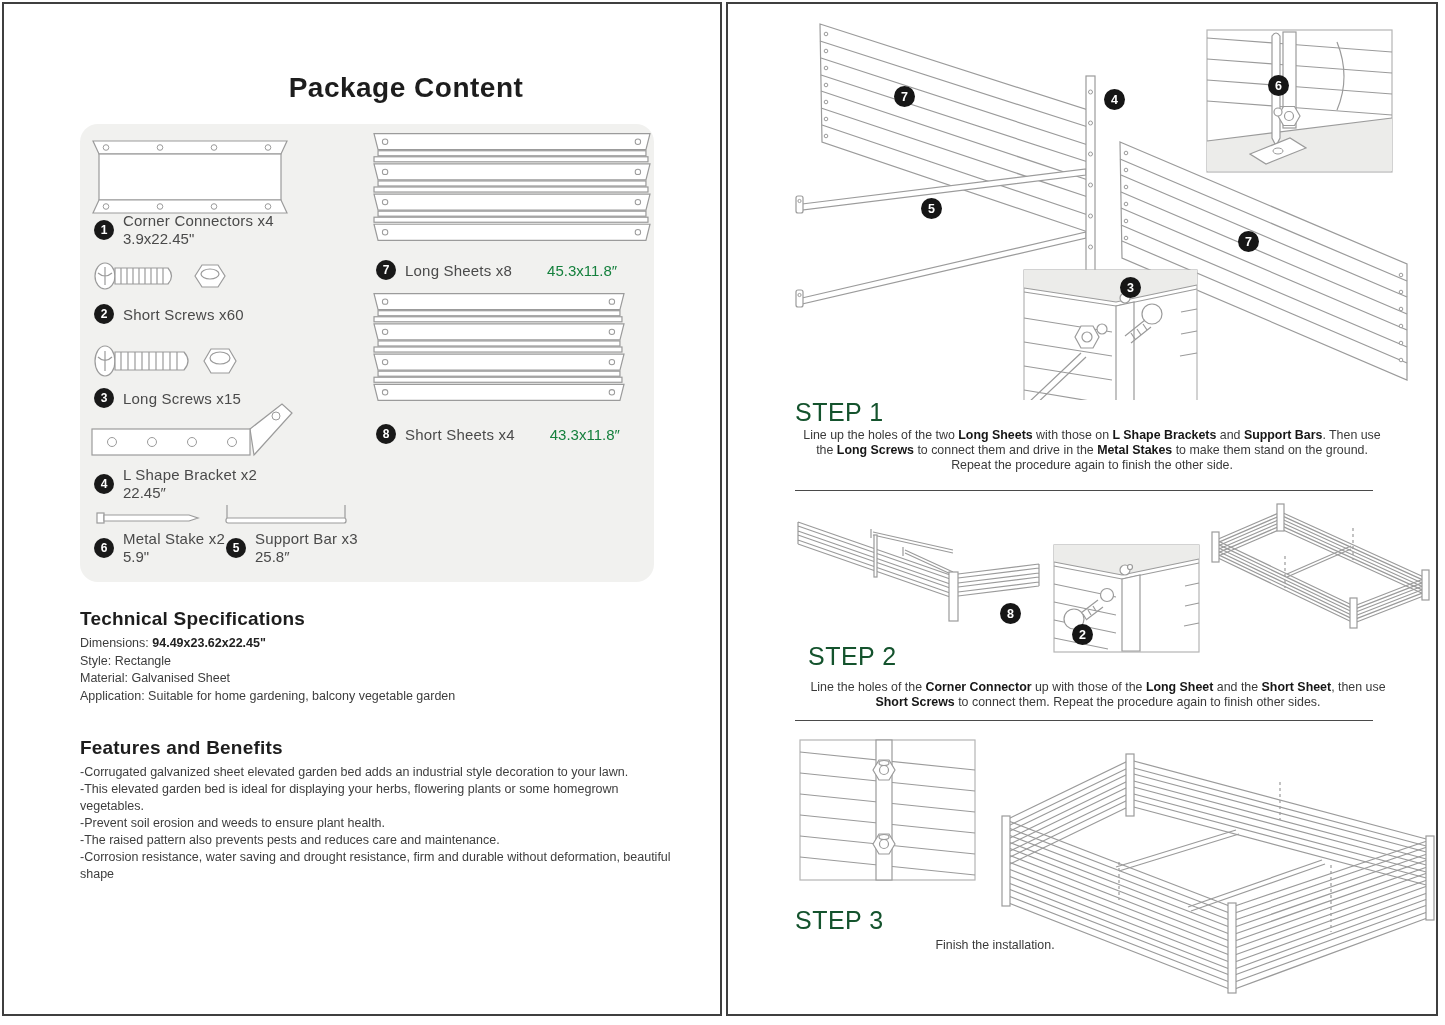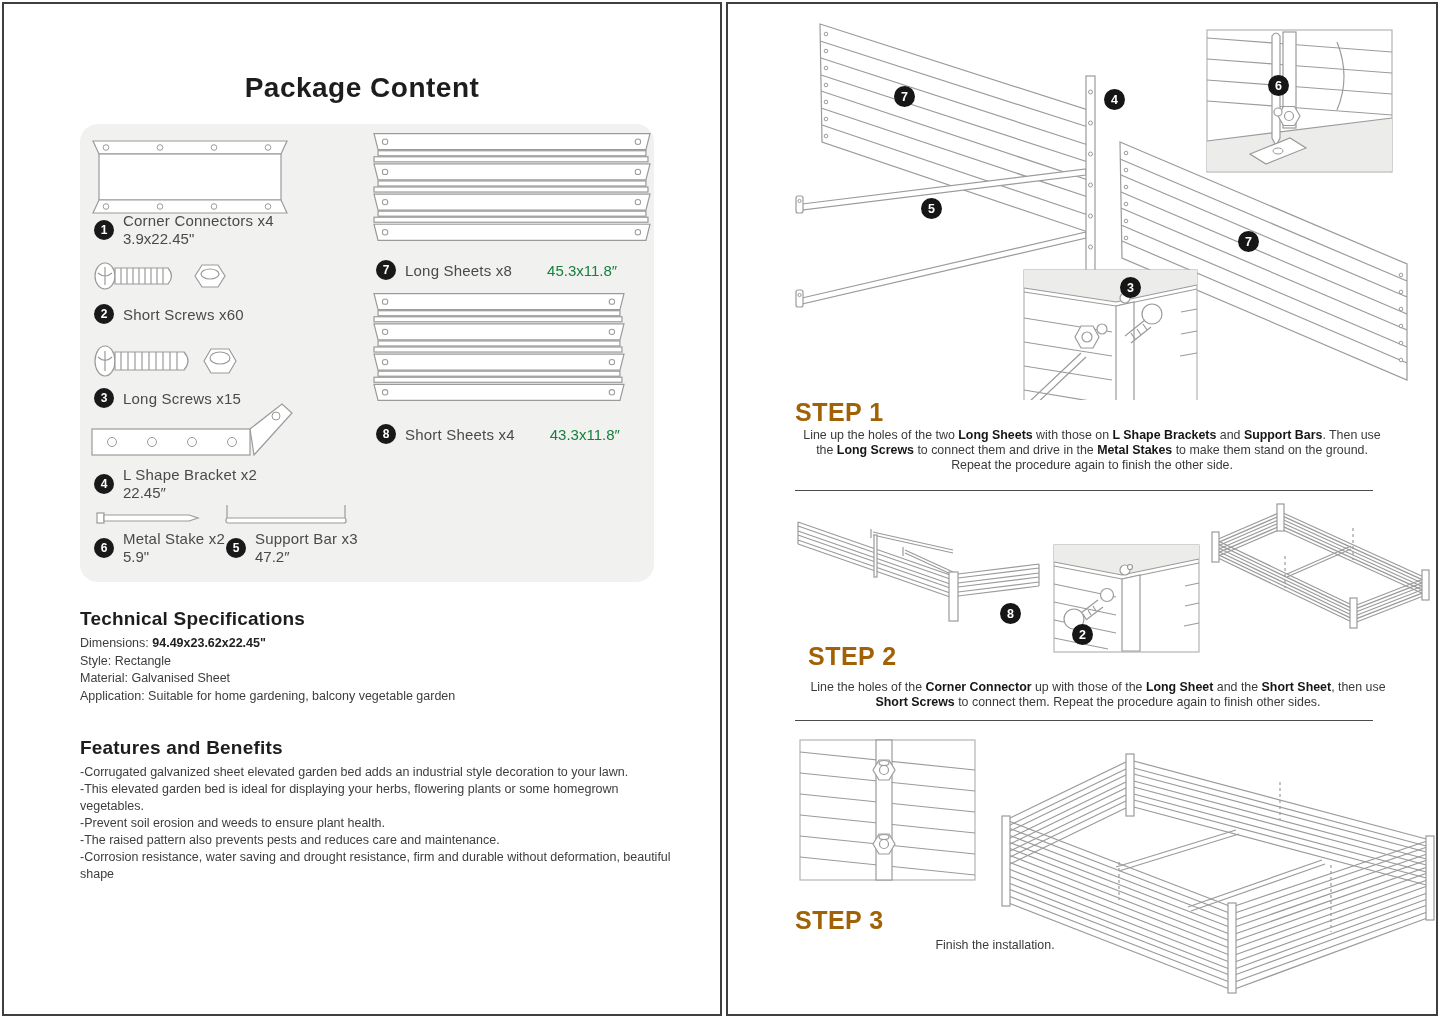--- a/index.html
+++ b/index.html
@@ -3,35 +3,35 @@
 <meta charset="utf-8">
 <style>
   html,body{margin:0;padding:0;background:#ffffff;}
   body{font-family:"Liberation Sans", sans-serif; -webkit-font-smoothing:antialiased;}
   .page{position:relative;width:1445px;height:1025px;background:#fff;overflow:hidden;}
   .panel{position:absolute;top:2px;height:1014px;border:2px solid #3f3f3f;background:#fff;box-sizing:border-box;}
   .panel.left{left:2px;width:720px;}
   .panel.right{left:726px;width:712px;}
   .abs{position:absolute;}
   
-  .pkg-title{position:absolute;left:0;top:68px;width:100%;text-align:center;font-size:28px;font-weight:bold;color:#1d1d1d;letter-spacing:.5px;}
+  .pkg-title{position:absolute;left:0;top:68px;width:100%;text-align:center;font-size:28px;font-weight:bold;color:#1d1d1d;letter-spacing:.5px;padding-left:44px;}
   .pkg-box{position:absolute;left:76px;top:120px;width:574px;height:458px;background:#f1f1ef;border-radius:18px;}
   .pnum{width:20px;height:20px;border-radius:50%;background:#191919;color:#fff;font-size:12px;font-weight:bold;display:flex;align-items:center;justify-content:center;flex:0 0 auto;}
   .pitem{position:absolute;display:flex;align-items:center;gap:9px;}
   .pitem .ptxt{display:flex;flex-direction:column;line-height:18px;}
   .plabel{font-size:15px;color:#4a4a4a;letter-spacing:.2px;white-space:nowrap;}
   .psize{font-size:15px;color:#4a4a4a;}
   .pdims{font-size:15px;color:#15803d;margin-left:26px;}
   .sec-head{position:absolute;font-size:19px;font-weight:bold;color:#1d1d1d;letter-spacing:.2px;}
   .spec-lines,.feat-lines{position:absolute;font-size:12.5px;color:#3d3d3d;}
   .spec-lines div{line-height:17.5px;}
   .feat-lines div{line-height:17px;}
   .spec-lines b{color:#222;}
   
-  .step-title{position:absolute;font-size:25px;font-weight:700;color:#a16207;letter-spacing:.5px;}
+  .step-title{position:absolute;font-size:25px;font-weight:400;color:#14532d;letter-spacing:.5px;}
   .step-text{position:absolute;font-size:12.4px;line-height:15px;color:#3a3a3a;margin:0;text-align:center;}
   .step-text b{color:#161616;}
   .hr{position:absolute;height:0;border-top:1.5px solid #4a4a4a;}
   .badge{position:absolute;width:21px;height:21px;border-radius:50%;background:#161616;color:#fff;font-size:12.5px;font-weight:bold;display:flex;align-items:center;justify-content:center;}
   svg{display:block;}
   svg .ln{stroke:#9b9b9b;stroke-width:1.2;fill:none;}
   svg .lnw{stroke:#9b9b9b;stroke-width:1.2;fill:#ffffff;}
   svg .hole{stroke:#9b9b9b;stroke-width:1;fill:#ffffff;}
   svg .frame{stroke:#b5b5b5;stroke-width:1.2;fill:#ffffff;}
   svg .gray{fill:#ececea;stroke:none;}
@@ -129,21 +129,21 @@
         <span class="pnum">6</span>
         <span class="ptxt">
           <span class="plabel">Metal Stake x2</span>
           <span class="psize">5.9"</span>
         </span>
       </div>
       <div class="pitem" style="left:146px;top:406px">
         <span class="pnum">5</span>
         <span class="ptxt">
           <span class="plabel">Support Bar x3</span>
-          <span class="psize">47.2″</span>
+          <span class="psize">25.8″</span>
         </span>
       </div>
 
       <svg class="abs" style="left:292px;top:8px" width="280" height="112" viewBox="0 0 278 110">
         <g>
           <path class="lnw" d="M2,1 L276,1 L272,17 L6,17 Z"></path>
             <circle class="hole" cx="13" cy="9" r="2.7"></circle>
             <circle class="hole" cx="264" cy="9" r="2.7"></circle>
           <rect class="lnw" x="6" y="18" width="266" height="5"></rect>
             <rect class="lnw" x="2" y="24" width="272" height="5"></rect>

